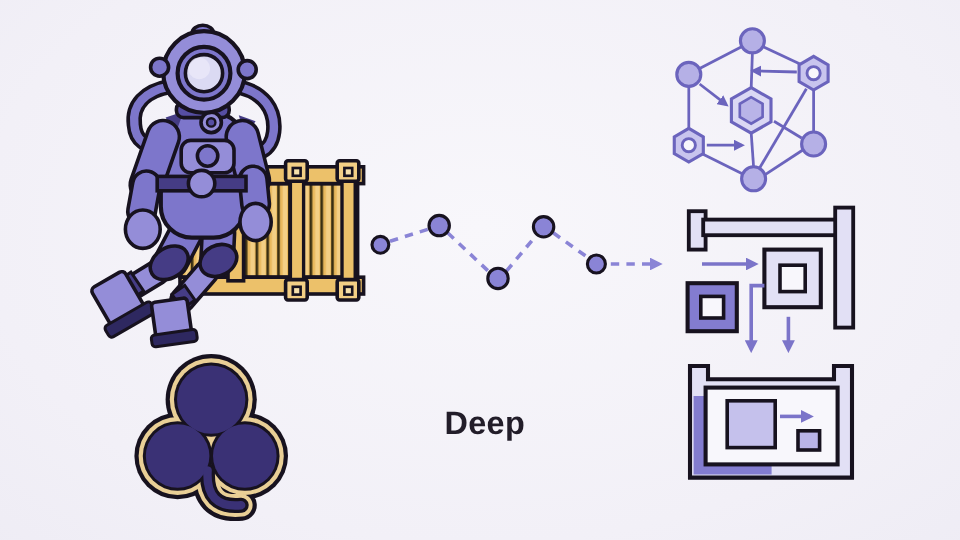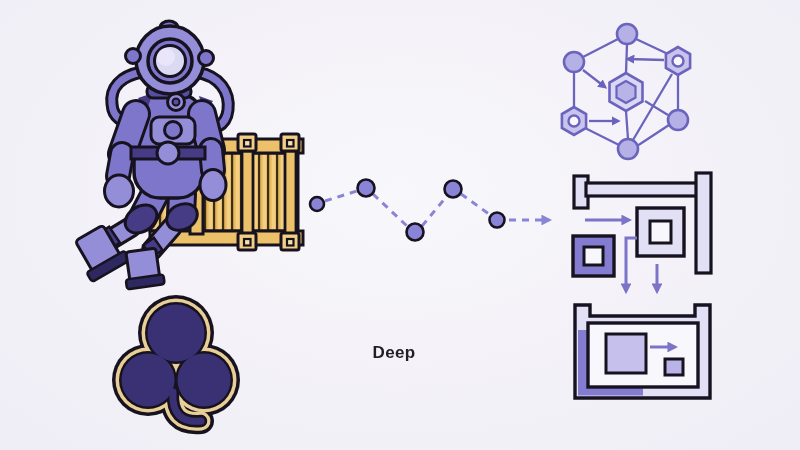--- a/index.html
+++ b/index.html
@@ -4,23 +4,23 @@
 <style>
   html,body{margin:0;padding:0;}
   .stage{
     position:relative;width:800px;height:450px;overflow:hidden;
     background:radial-gradient(115% 130% at 50% 42%,
       var(--c-bg-center,#f8f7fb) 0%, #f2f0f7 45%, var(--c-bg-edge,#e7e5f0) 100%);
     font-family:"Liberation Sans",sans-serif;
   }
   .stage svg{position:absolute;left:0;top:0;}
   .title{
-    position:absolute;left:394px;top:340px;transform:translateX(-50%);
+    position:absolute;left:404px;top:340px;transform:translateX(-50%);
     text-align:right;white-space:nowrap;
-    font-weight:bold;font-size:17px;line-height:26px;letter-spacing:.3px;
+    font-weight:bold;font-size:27px;line-height:26px;letter-spacing:.3px;
     color:var(--c-text,#221d29);
   }
   
   .f-ink{fill:var(--c-ink,#17121f)} .f-none{fill:none}
   .f-gold{fill:var(--c-gold,#ecc16a)} .f-goldL{fill:var(--c-gold-light,#f3cf85)}
   .f-goldP{fill:var(--c-gold-pale,#f6e0ab)} .f-goldD{fill:var(--c-gold-dark,#e8b85c)}
   .f-goldLine{fill:var(--c-gold-line,#3a2f12)}
   .f-suit{fill:var(--c-suit-main,#7d76cb)} .f-suitL{fill:var(--c-suit-light,#948dd8)}
   .f-suitM{fill:var(--c-suit-mid,#564ea3)} .f-suitD{fill:var(--c-suit-dark,#453c85)}
   .f-deep{fill:var(--c-suit-deep,#2e2860)} .f-glass{fill:var(--c-glass,#dbdaf3)}

